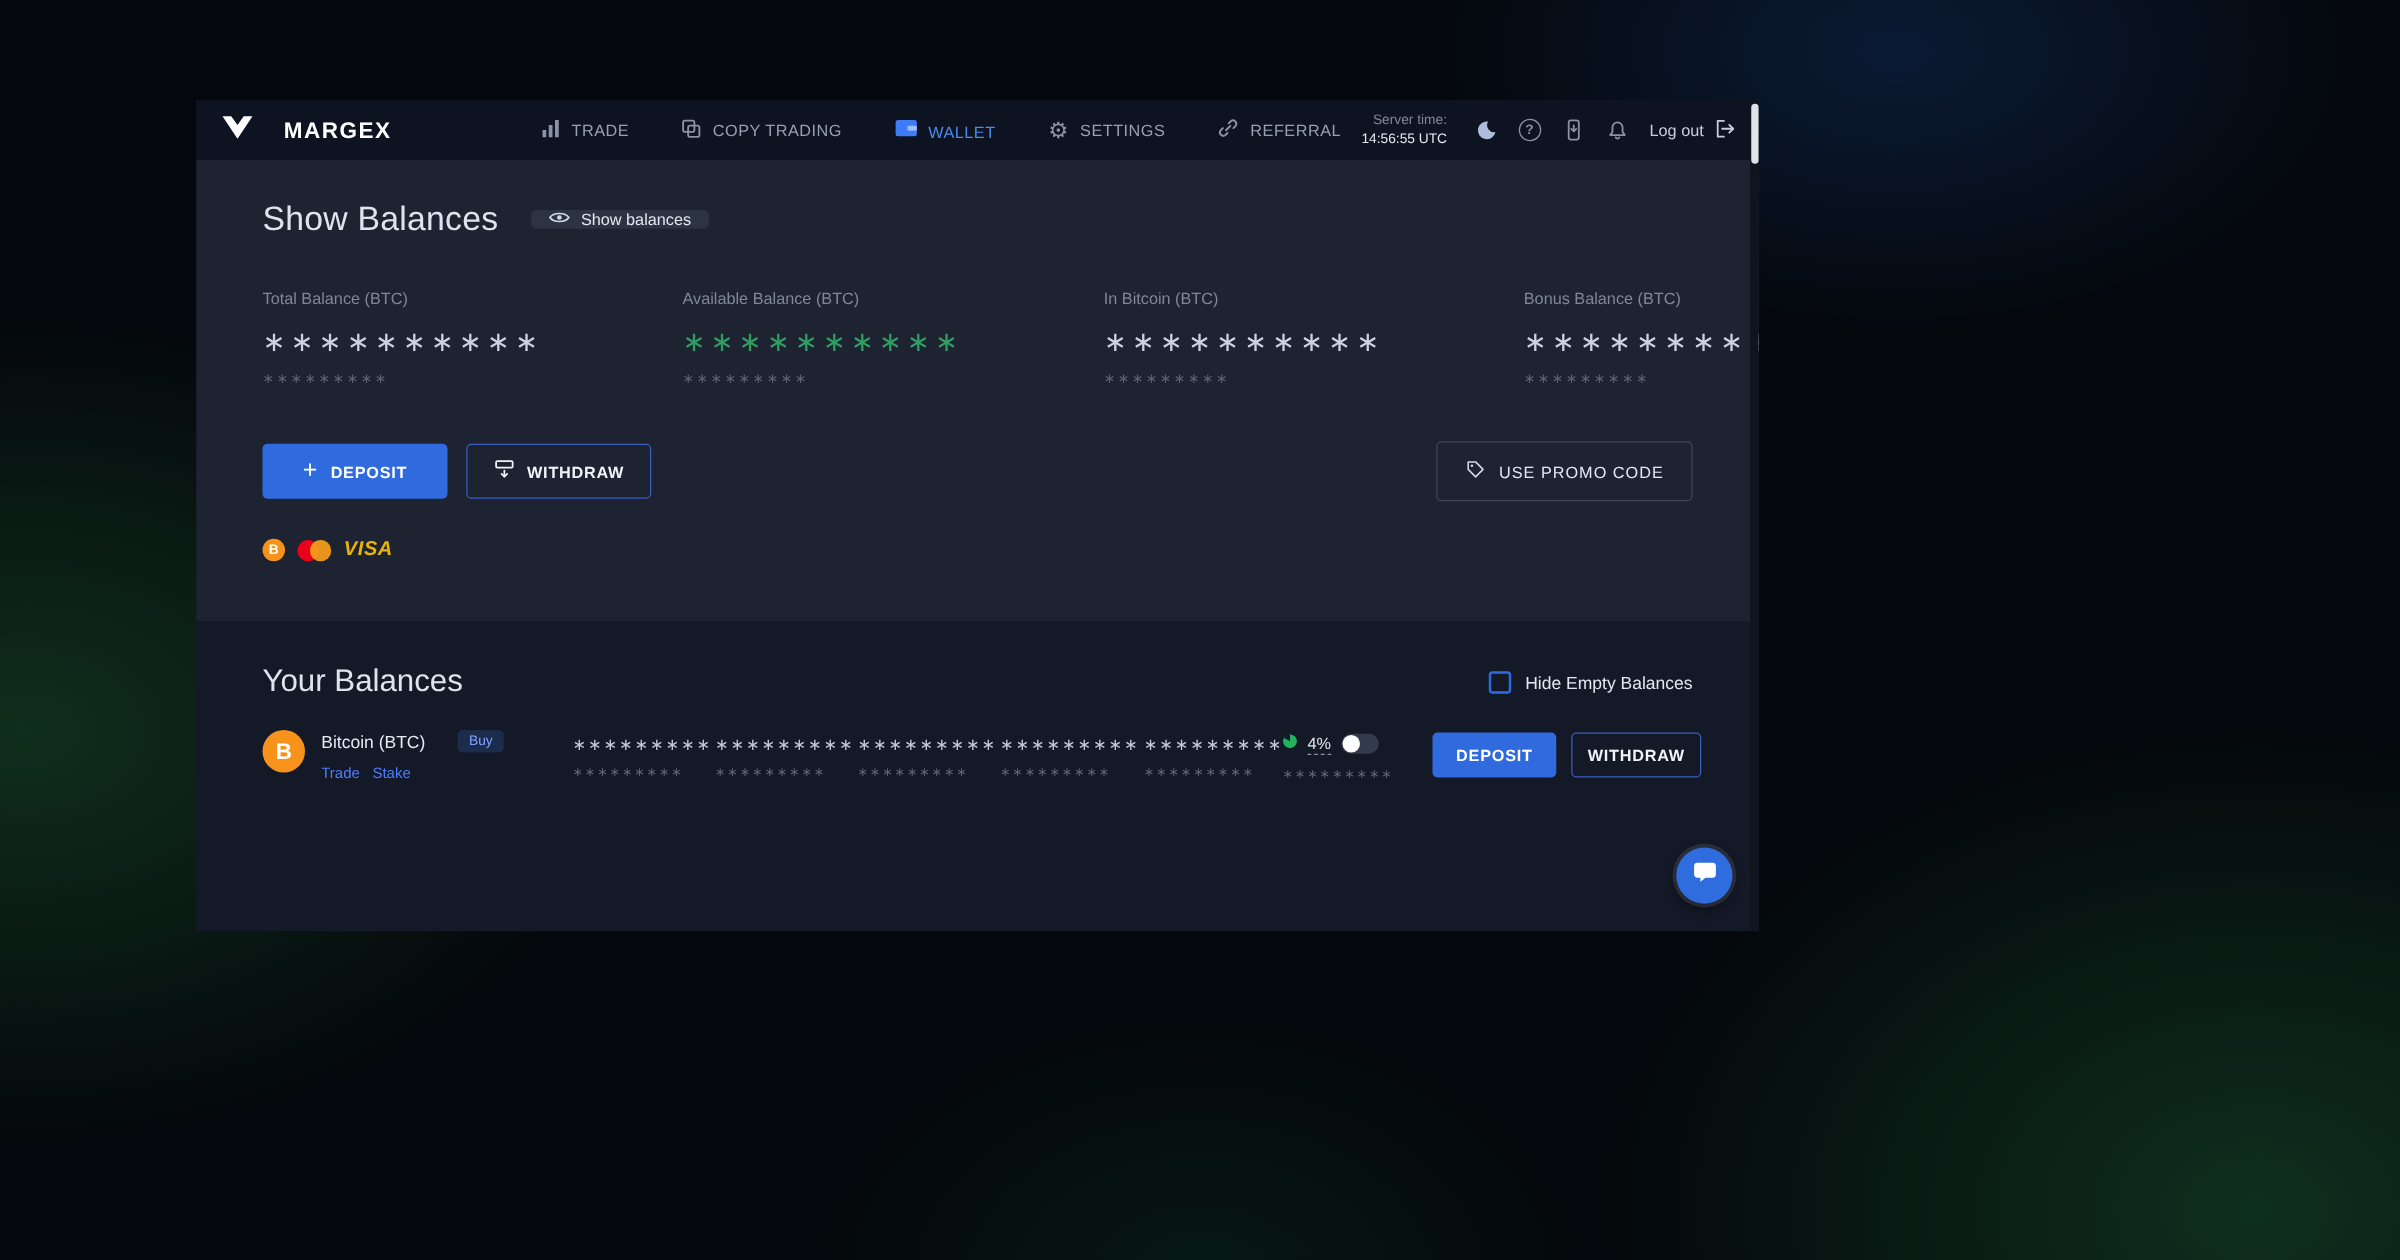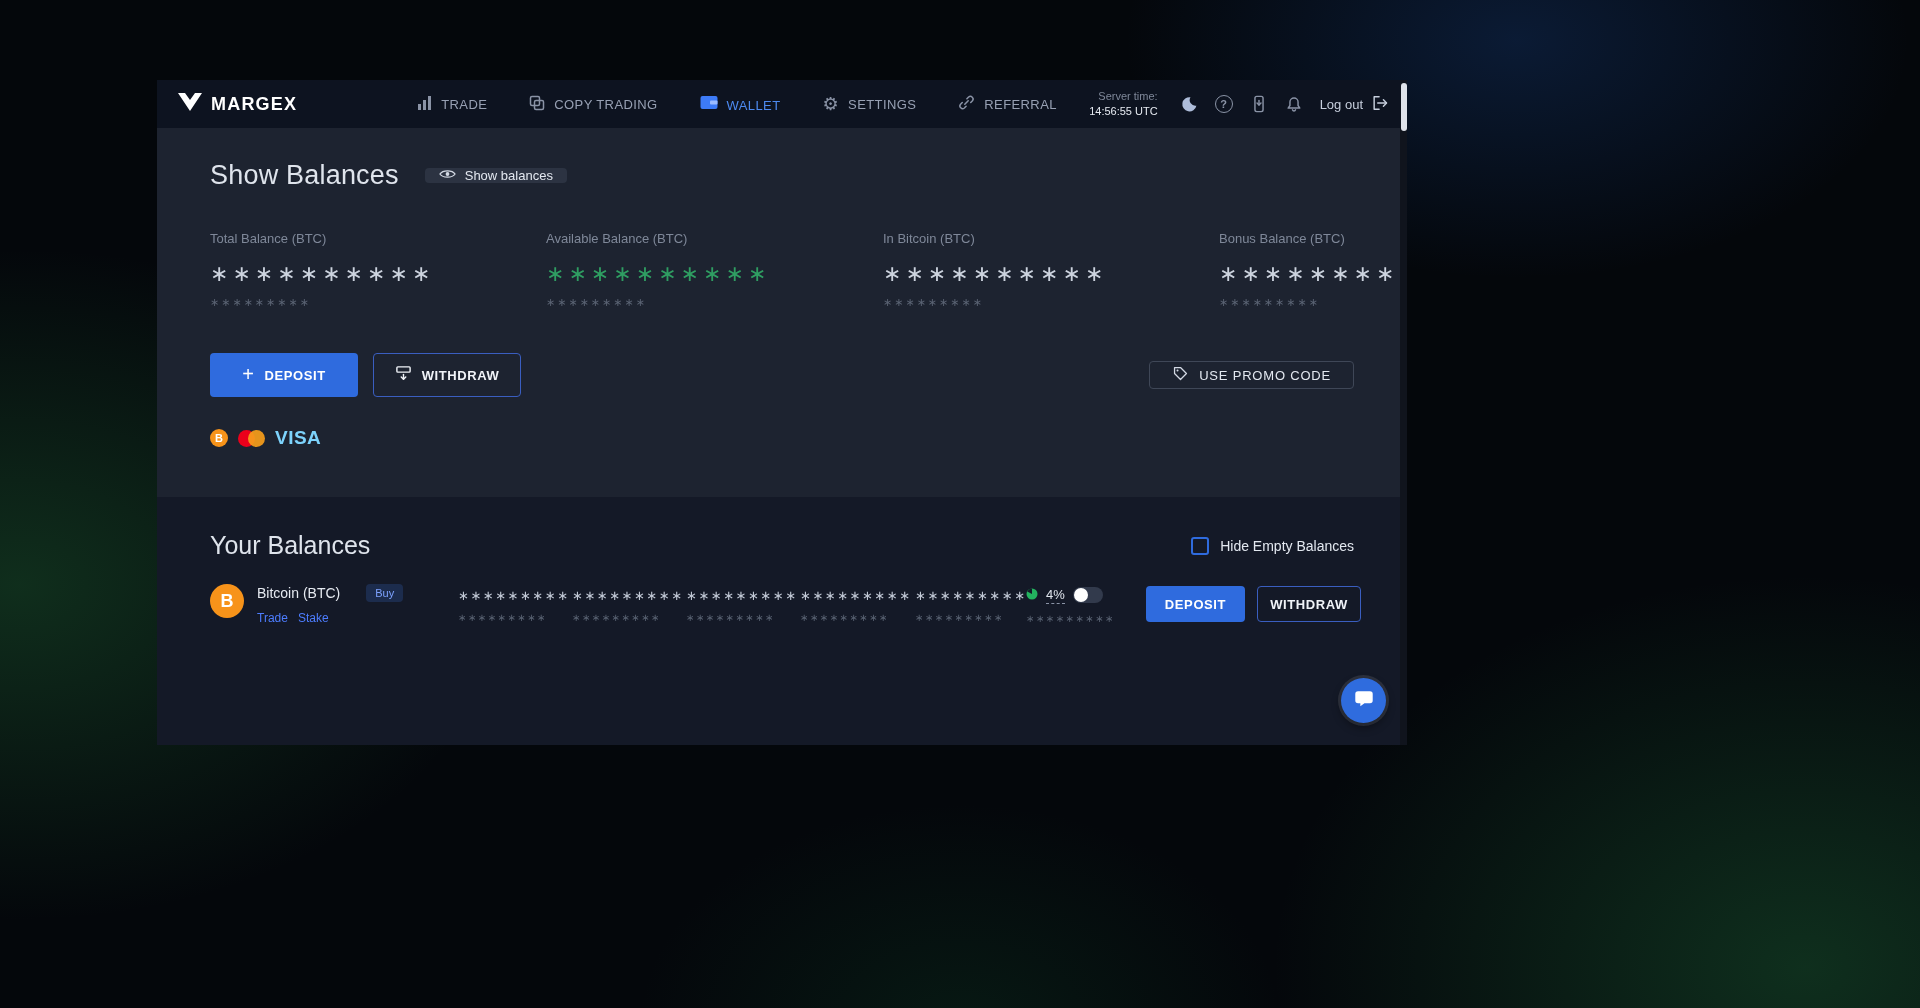--- a/index.html
+++ b/index.html
@@ -18,21 +18,21 @@
   .window {
     position: absolute; left: 157px; top: 80px; width: 1250px; height: 665px;
     background: #171c28; overflow: hidden;
   }
 
   
   .navbar {
     height: 48px; background: #0d1320;
     display: flex; align-items: center; padding: 0 18px 0 20px;
   }
-  .brand { display: flex; align-items: center; gap: 8px; cursor: pointer; }
+  .brand { display: flex; align-items: center; gap: 24px; cursor: pointer; }
   .brand-text { font-size: 18px; font-weight: bold; letter-spacing: 1.2px; color: #ffffff; }
   .nav-menu { display: flex; align-items: center; gap: 42px; margin-left: 120px; }
   .nav-item { display: flex; align-items: center; gap: 9px; font-size: 13px; letter-spacing: 0.4px; color: #97a0b3; cursor: pointer; }
   .nav-item.active { color: #4d8af0; align-items: flex-end; }
   .gear-glyph { font-size: 18px; line-height: 1; color: #8a93a6; }
   .nav-right { margin-left: auto; display: flex; align-items: center; gap: 17px; }
   .server-time { text-align: right; line-height: 1.35; margin-right: 4px; }
   .server-time .lbl { font-size: 11px; color: #7f8899; }
   .server-time .val { font-size: 11px; color: #e6eaf1; }
   .icon-btn { display: flex; align-items: center; justify-content: center; cursor: pointer; }
@@ -53,30 +53,30 @@
   .card-label { font-size: 13px; color: #7f8899; }
   .card-value { margin-top: 15px; font-size: 22px; letter-spacing: 4px; color: #ccd3de; }
   .card-value.green { color: #2f9e62; }
   .card-sub { margin-top: 9px; font-size: 11px; letter-spacing: 2px; color: #5a6373; }
 
   .actions-row { margin-top: 44px; display: flex; align-items: center; }
   .btn { font-family: inherit; font-size: 13px; font-weight: bold; letter-spacing: 0.6px;
          border-radius: 4px; cursor: pointer; display: flex; align-items: center; justify-content: center; gap: 10px; }
   .btn-primary { background: #2f6bde; color: #ffffff; border: none; width: 148px; height: 44px; }
   .btn-outline-blue { background: transparent; color: #f0f3f8; border: 1px solid #3a5ec0; width: 148px; height: 44px; margin-left: 15px; }
-  .btn-outline-gray { background: transparent; color: #e3e8f0; border: 1px solid #3f4757; height: 28px; padding: 0 22px; margin-left: auto; font-weight: normal; letter-spacing: 0.8px; }
+  .btn-outline-gray { background: transparent; color: #e3e8f0; border: 1px solid #3f4757; height: 48px; padding: 0 22px; margin-left: auto; font-weight: normal; letter-spacing: 0.8px; }
   .plus-glyph { font-size: 20px; font-weight: normal; line-height: 1; margin-top: -2px; }
 
   .payments { margin-top: 30px; display: flex; align-items: center; gap: 10px; }
   .pm-btc { width: 18px; height: 18px; border-radius: 50%; background: #f7931a; color: #fff;
             font-size: 11px; font-weight: bold; display: flex; align-items: center; justify-content: center; }
   .pm-mc { position: relative; width: 27px; height: 17px; }
   .pm-mc .c1 { position: absolute; left: 0; top: 0; width: 17px; height: 17px; border-radius: 50%; background: #eb001b; }
   .pm-mc .c2 { position: absolute; left: 10px; top: 0; width: 17px; height: 17px; border-radius: 50%; background: #f79e1b; opacity: 0.92; }
-  .pm-visa { font-size: 19px; font-weight: 800; letter-spacing: 0.5px; color: #7dd3fc; }
+  .pm-visa { font-size: 16px; font-weight: 800; font-style: italic; letter-spacing: 0.5px; color: #eab308; }
 
   
   .section-bottom { height: 248px; background: #141927; padding: 34px 53px 0 53px; }
   .yb-title-row { display: flex; align-items: center; }
   .h2 { font-size: 25px; font-weight: 400; color: #dfe4ec; }
   .hide-empty { margin-left: auto; display: flex; align-items: center; gap: 11px; cursor: pointer; }
   .checkbox { width: 18px; height: 18px; border: 2px solid #2f6bde; border-radius: 3px; background: transparent; }
   .hide-empty-label { font-size: 14px; color: #e3e8f0; }
 
   .table-grid { display: grid; grid-template-columns: 248px 114px 114px 114px 115px 111px 120px 1fr; align-items: start; }

